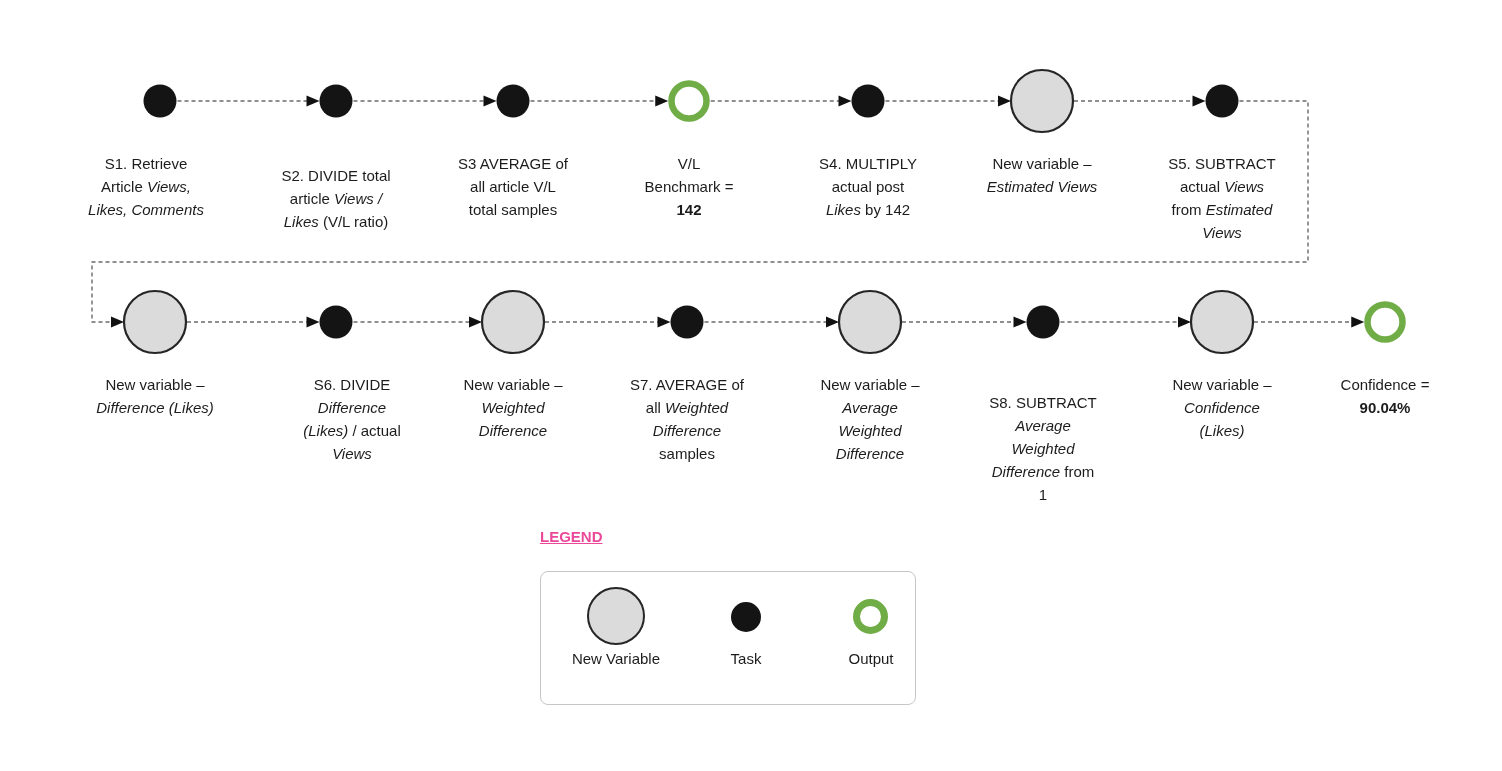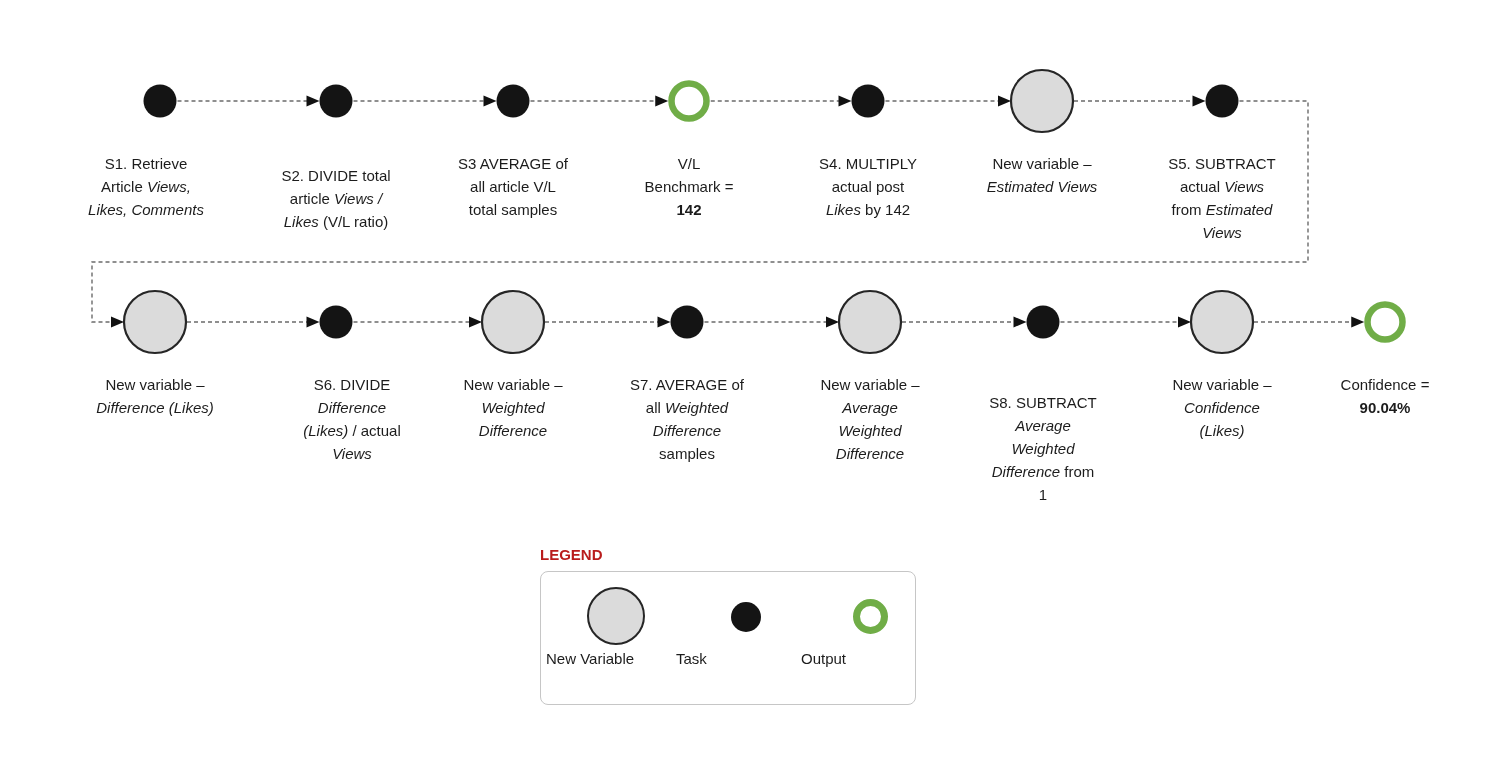--- a/index.html
+++ b/index.html
@@ -14,37 +14,37 @@
   #connectors{position:absolute;left:0;top:0;}
   .lbl{
     position:absolute;
     text-align:center;
     font-size:15px;
     line-height:23px;
     white-space:nowrap;
     color:#1c1c1c;
   }
   .legend-title{
-    position:absolute;left:540px;top:546px;
-    font-size:15px;font-weight:700;color:#b91c1c;
+    position:absolute;left:540px;top:528px;
+    font-size:15px;font-weight:700;color:#ec4899;text-decoration:underline;
   }
   .legend-box{
     position:absolute;left:540px;top:571px;
     width:374px;height:132px;
     background:#ffffff;
     border:1px solid #c6c6c6;
     border-radius:8px;
   }
   .legend-icon{position:absolute;border-radius:50%;box-sizing:border-box;}
   .lg-var{width:58px;height:58px;left:46px;top:15px;background:#dbdbdb;border:2px solid #262626;}
   .lg-task{width:30px;height:30px;left:190px;top:30px;background:#141414;}
   .lg-out{width:35px;height:35px;left:312px;top:27px;background:#ffffff;border:7px solid #70ad47;}
   .legend-label{
     position:absolute;top:78px;width:140px;
-    font-size:15px;color:#1c1c1c;
+    text-align:center;font-size:15px;color:#1c1c1c;
   }
   .ll-1{left:5px;}.ll-2{left:135px;}.ll-3{left:260px;}
 </style>
 </head>
 <body>
 
 <div class="stage">
   <svg id="connectors" width="1502" height="771" viewBox="0 0 1502 771">
       <line x1="177.5" y1="101" x2="308.5" y2="101" stroke="#6b6b6b" stroke-width="1.4" stroke-dasharray="4 3"></line>
       <polygon points="319.5,101 306.5,95.5 306.5,106.5" fill="#111111"></polygon>

